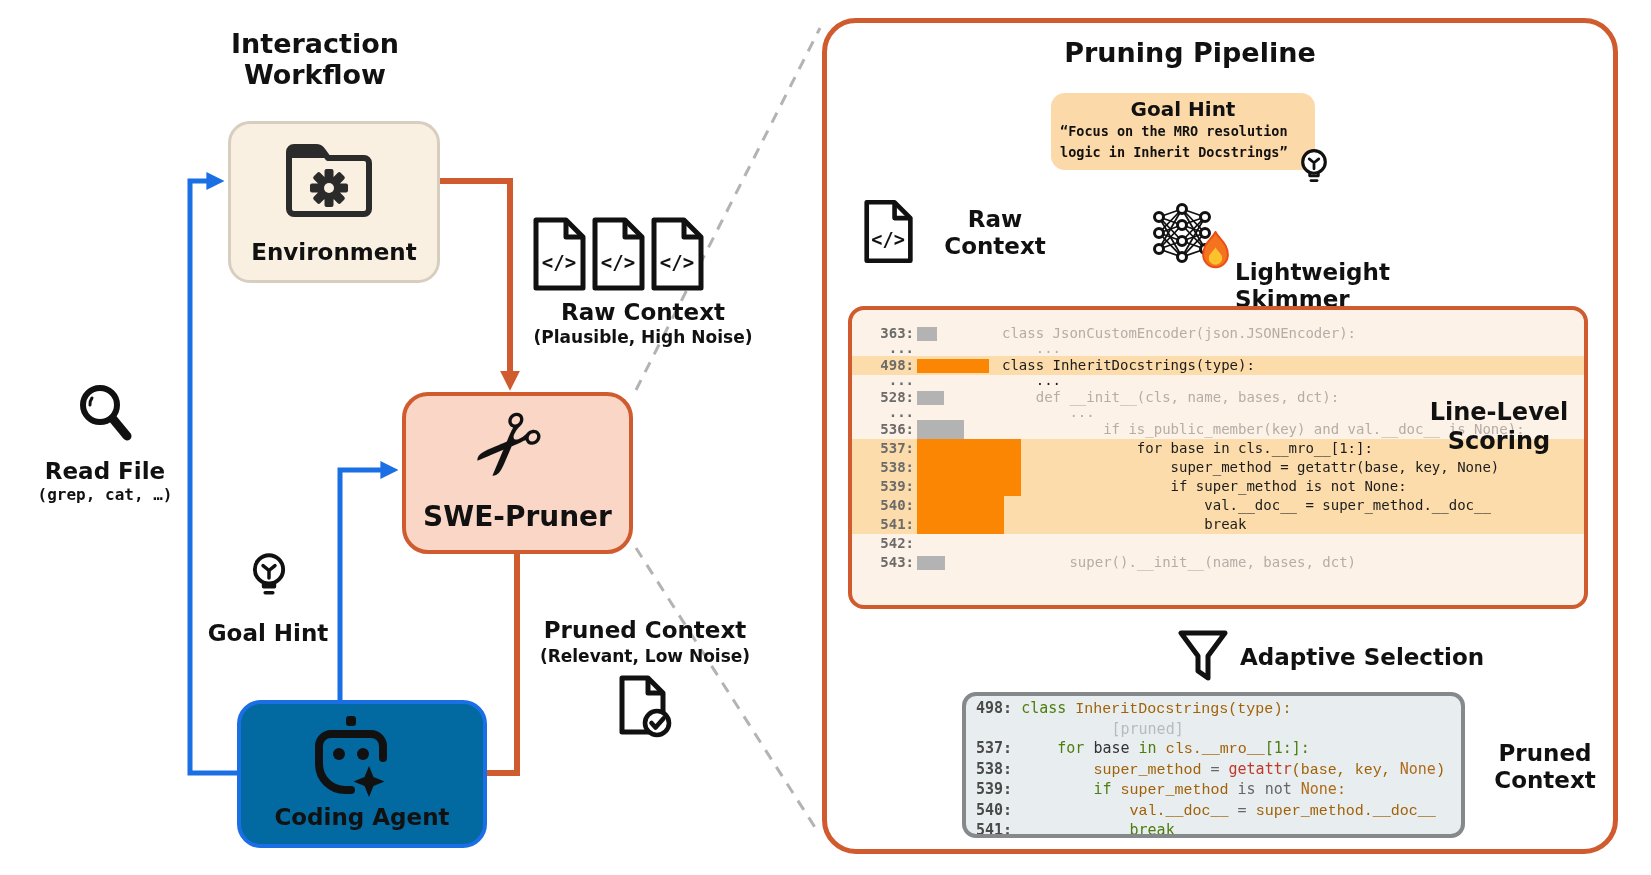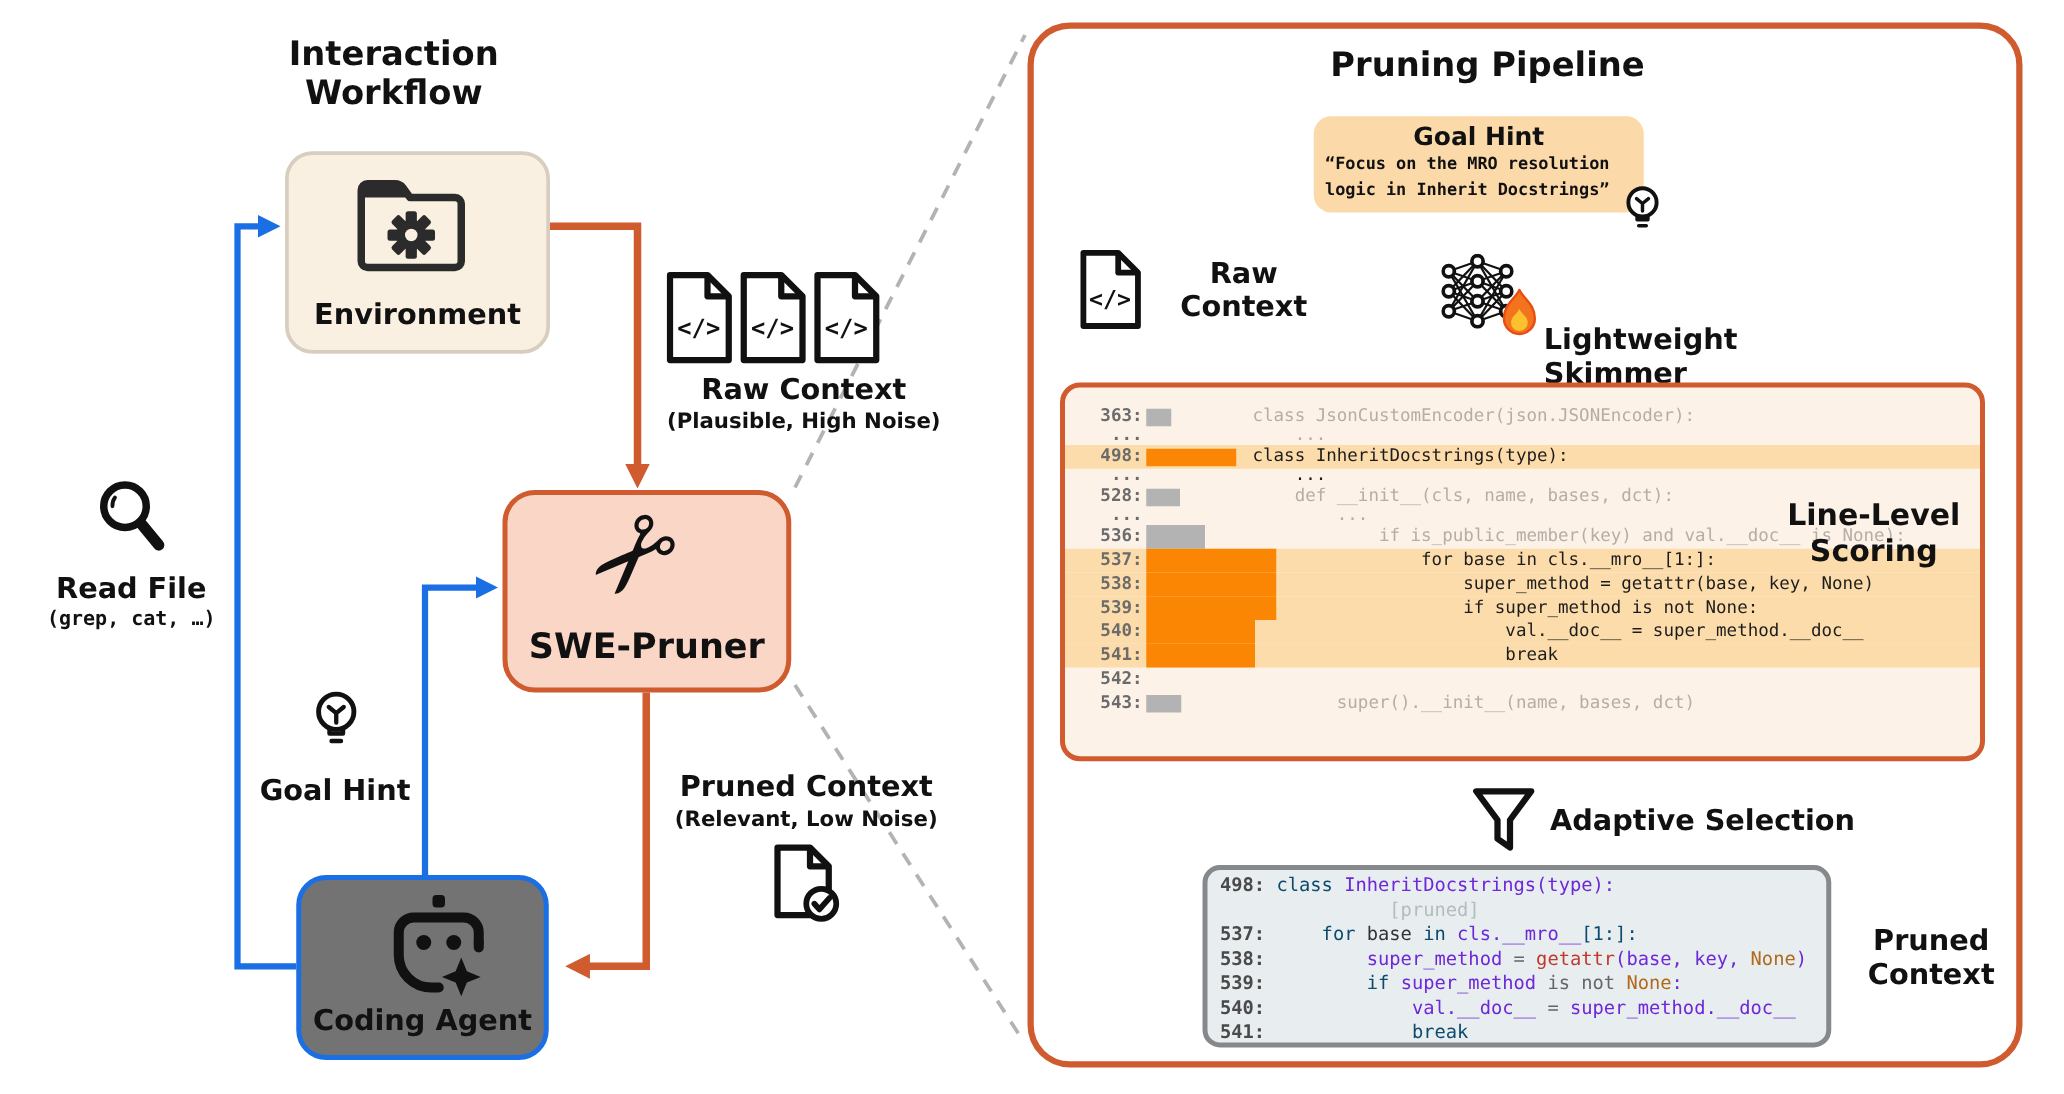--- a/index.html
+++ b/index.html
@@ -6,21 +6,21 @@
   .canvas{position:relative;width:1651px;height:875px;background:#ffffff;overflow:hidden;
           font-family:"DejaVu Sans",sans-serif;color:#111;}
   .abs{position:absolute;}
   svg.wires{position:absolute;left:0;top:0;z-index:1;}
   .panel-title{font-weight:bold;font-size:27px;text-align:center;z-index:3;}
   
   .node{position:absolute;z-index:2;box-sizing:border-box;}
   .node .nlabel{position:absolute;left:0;right:0;text-align:center;font-weight:bold;font-size:23px;}
   .env-box{left:228px;top:100px;width:212px;height:162px;background:#faf0e2;border:3px solid #d8cec0;border-radius:22px;margin-top:21px;}
   .swe-box{left:402px;top:392px;width:231px;height:162px;background:#f9d6c6;border:4px solid #cf5b2e;border-radius:26px;}
-  .agent-box{left:237px;top:700px;width:202px;height:148px;background:#737373;border:4px solid #1a6fe4;border-radius:24px;}
+  .agent-box{left:237px;top:700px;width:250px;height:148px;background:#0369a1;border:4px solid #1a6fe4;border-radius:24px;}
   
   .lbl{position:absolute;z-index:3;text-align:center;font-weight:bold;}
   .big{font-size:23px;line-height:27px;}
   .sub{font-size:17px;line-height:20px;}
   .mono{font-family:"DejaVu Sans Mono",monospace;}
   
   .rpanel{position:absolute;left:822px;top:18px;width:796px;height:836px;border:5px solid #cf5b2e;
           border-radius:34px;background:#fff;z-index:2;box-sizing:border-box;}
   .goal-box{position:absolute;left:1051px;top:93px;width:264px;height:77px;background:#fcd9a8;
             border-radius:14px;z-index:3;box-sizing:border-box;padding-top:5px;}
@@ -43,22 +43,22 @@
   .srow .code.dim{color:#b5ada6;}
   .srow .code.strong{color:#1c1c1c;}
   .score-label{position:absolute;left:1414px;top:398px;width:170px;text-align:center;font-weight:bold;
                font-size:24px;line-height:29px;z-index:4;}
   
   .pruned-box{position:absolute;left:962px;top:692px;width:503px;height:146px;background:#e8edef;
               border:4px solid #85898b;border-radius:14px;z-index:3;box-sizing:border-box;
               padding:3px 0 0 10px;overflow:hidden;}
   .pline{font-family:"DejaVu Sans Mono",monospace;font-size:15px;line-height:19.5px;white-space:pre;}
   .tk-num{color:#4a4a4a;font-weight:bold;}
-  .tk-kw{color:#0c4a6e;text-align:right;}
-  .tk-name{color:#6d28d9;}
+  .tk-kw{color:#4d7c0f;text-align:right;}
+  .tk-name{color:#a16207;font-family:Liberation Mono, monospace;}
   .tk-func{color:#c0392b;}
   .tk-const{color:#b06a1b;}
   .tk-op{color:#666;}
   .tk-comment{color:#b4bcbe;}
   .tk-plain{color:#333;}
   
   .icon{position:absolute;z-index:3;}
   .scissors{font-size:86px;line-height:86px;color:#111;transform:rotate(-45deg) scaleX(-1);}
 </style>
 </head>

